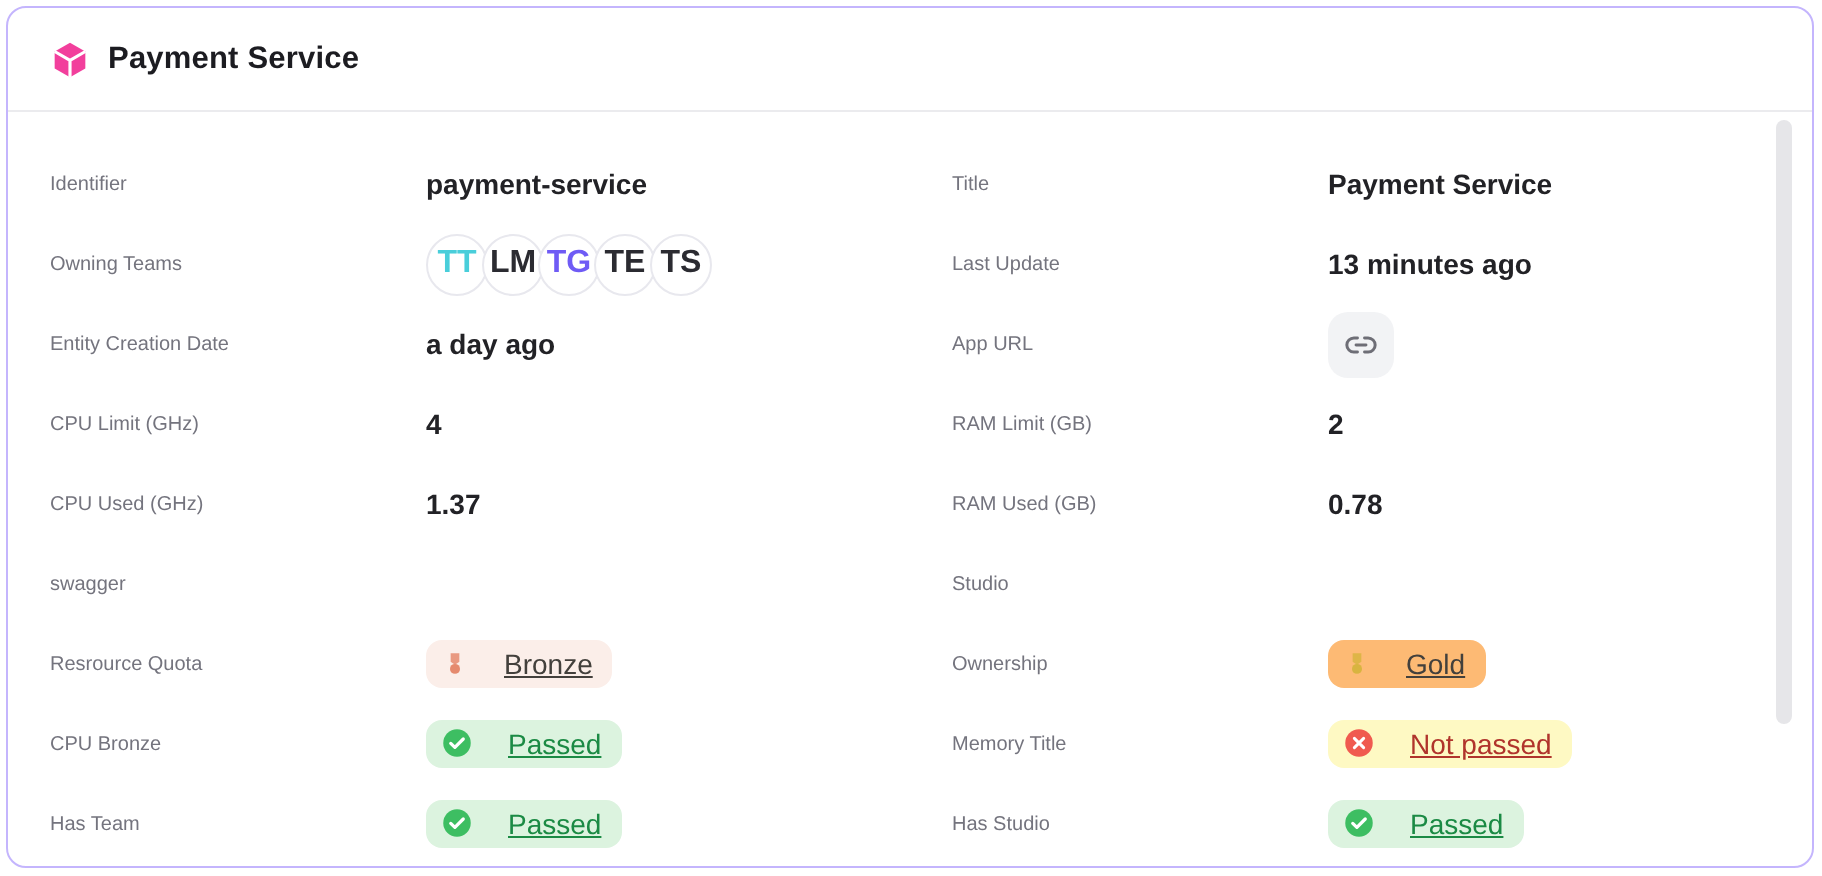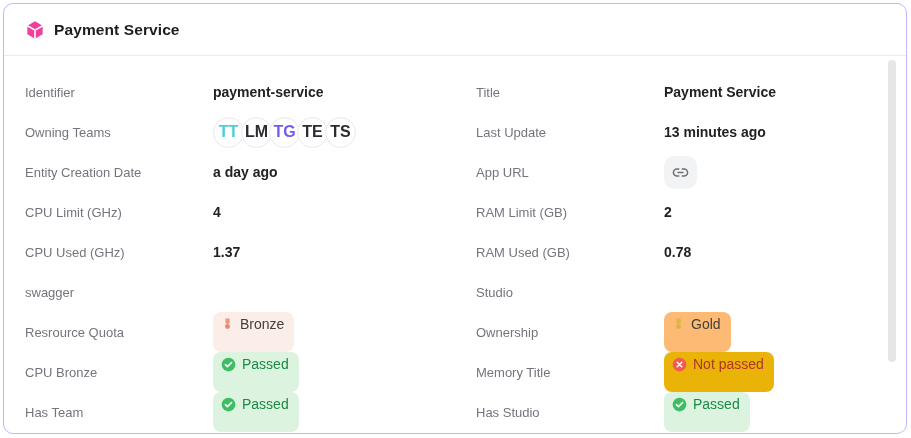--- a/index.html
+++ b/index.html
@@ -16,21 +16,21 @@
     padding: 0 21px; border-bottom: 1px solid #EBEBEE;
   }
   .card-title { font-size: 15.5px; font-weight: 700; color: #1C1C21; letter-spacing: .1px; }
 
   .card-body {
     display: grid; grid-template-columns: 451px 1fr;
     padding: 16px 21px 0 21px;
   }
   .col { display: flex; flex-direction: column; }
   .row { display: flex; align-items: center; height: 40px; }
-  .label { flex: 0 0 188px; font-size: 13px; color: #74747E; }
+  .label { flex: 0 0 188px; font-size: 10px; color: #74747E; }
   .value { font-size: 14px; color: #222226; font-weight: 600; display: flex; align-items: center; white-space: nowrap; }
 
   
   .avatar {
     width: 31px; height: 31px; border-radius: 50%;
     background: #fff; border: 1px solid #E8E8EE;
     display: inline-flex; align-items: center; justify-content: center;
     font-size: 16px; font-weight: 700; margin-left: -3px;
     position: relative;
   }
@@ -38,23 +38,23 @@
 
   
   .link-btn {
     width: 33px; height: 33px; border-radius: 10px; border: none;
     background: #F2F3F5; color: #6E6E76; cursor: pointer;
     display: inline-flex; align-items: center; justify-content: center;
   }
 
   
   .badge {
-    display: inline-flex; align-items: center; gap: 6px;
-    padding: 4px 10px 19px 8px; border-radius: 8px;
-    font-size: 14px; font-weight: 500; line-height: 1.2;
+    display: inline-flex; align-items: center; gap: 18px;
+    padding: 4px 10px 4px 8px; border-radius: 8px;
+    font-size: 14px; font-weight: 500; line-height: 1.2; text-decoration: underline;
   }
   .badge .st-ic { display: inline-flex; }
 
   .scroll-thumb {
     position: absolute; right: 15px; top: 60px;
     width: 8px; height: 302px; border-radius: 4px; background: #E6E6E9;
   }
 </style>
 </head>
 <body>
@@ -202,21 +202,21 @@
                 </svg>
               </span>
               <span>Gold</span>
             </span>
           </div>
   </div>
 
   <div class="row">
     <div class="label">Memory Title</div>
     <div class="value">
-            <span class="badge" style="background: #eab308; color: rgb(176, 52, 44);">
+            <span class="badge" style="background: #fef9c3; color: rgb(176, 52, 44);">
               <span class="st-ic">
                 <svg width="15" height="15" viewBox="0 0 24 24">
                   <circle cx="12" cy="12" r="11" fill="#F05A4F"></circle>
                   <path d="M8.3 8.3l7.4 7.4M15.7 8.3l-7.4 7.4" fill="none" stroke="#fff" stroke-width="2.4" stroke-linecap="round"></path>
                 </svg>
               </span>
               <span>Not passed</span>
             </span>
           </div>
   </div>

